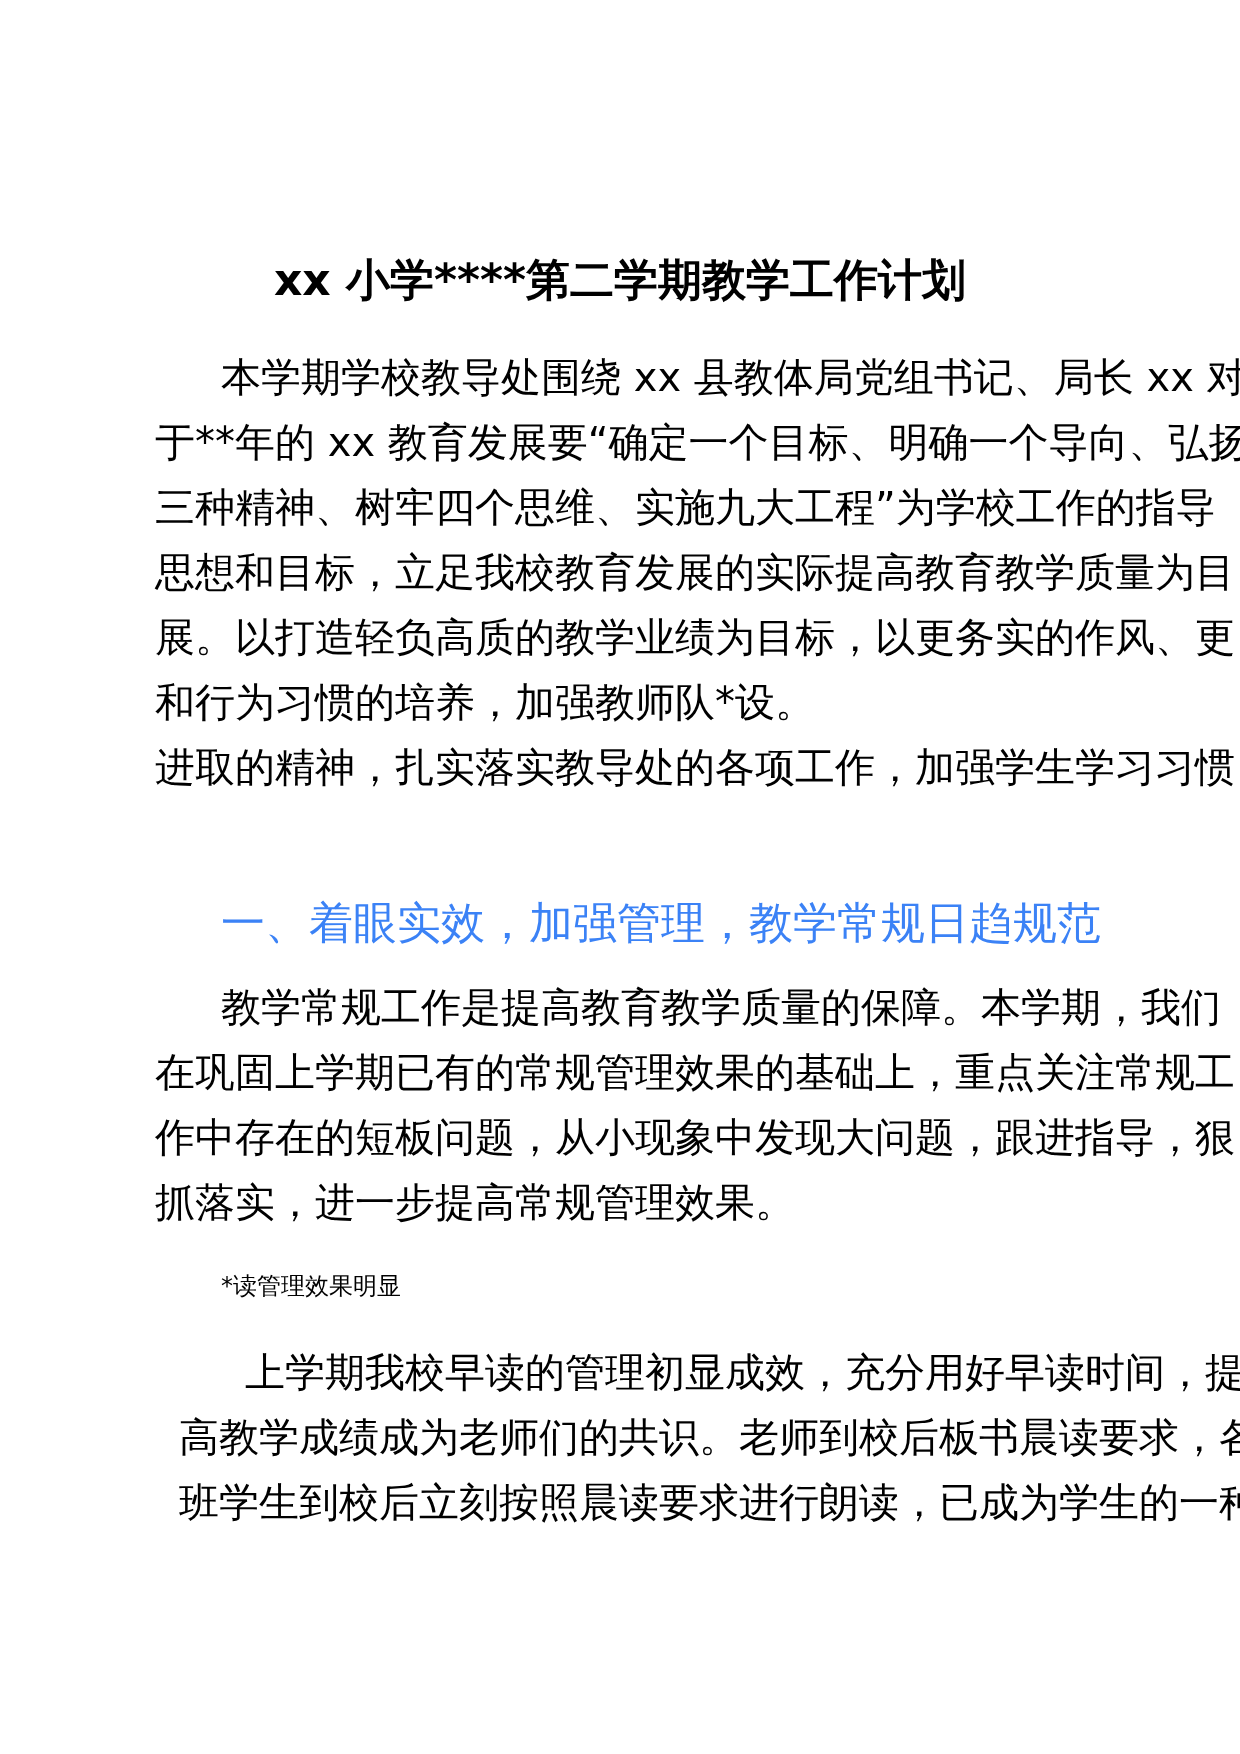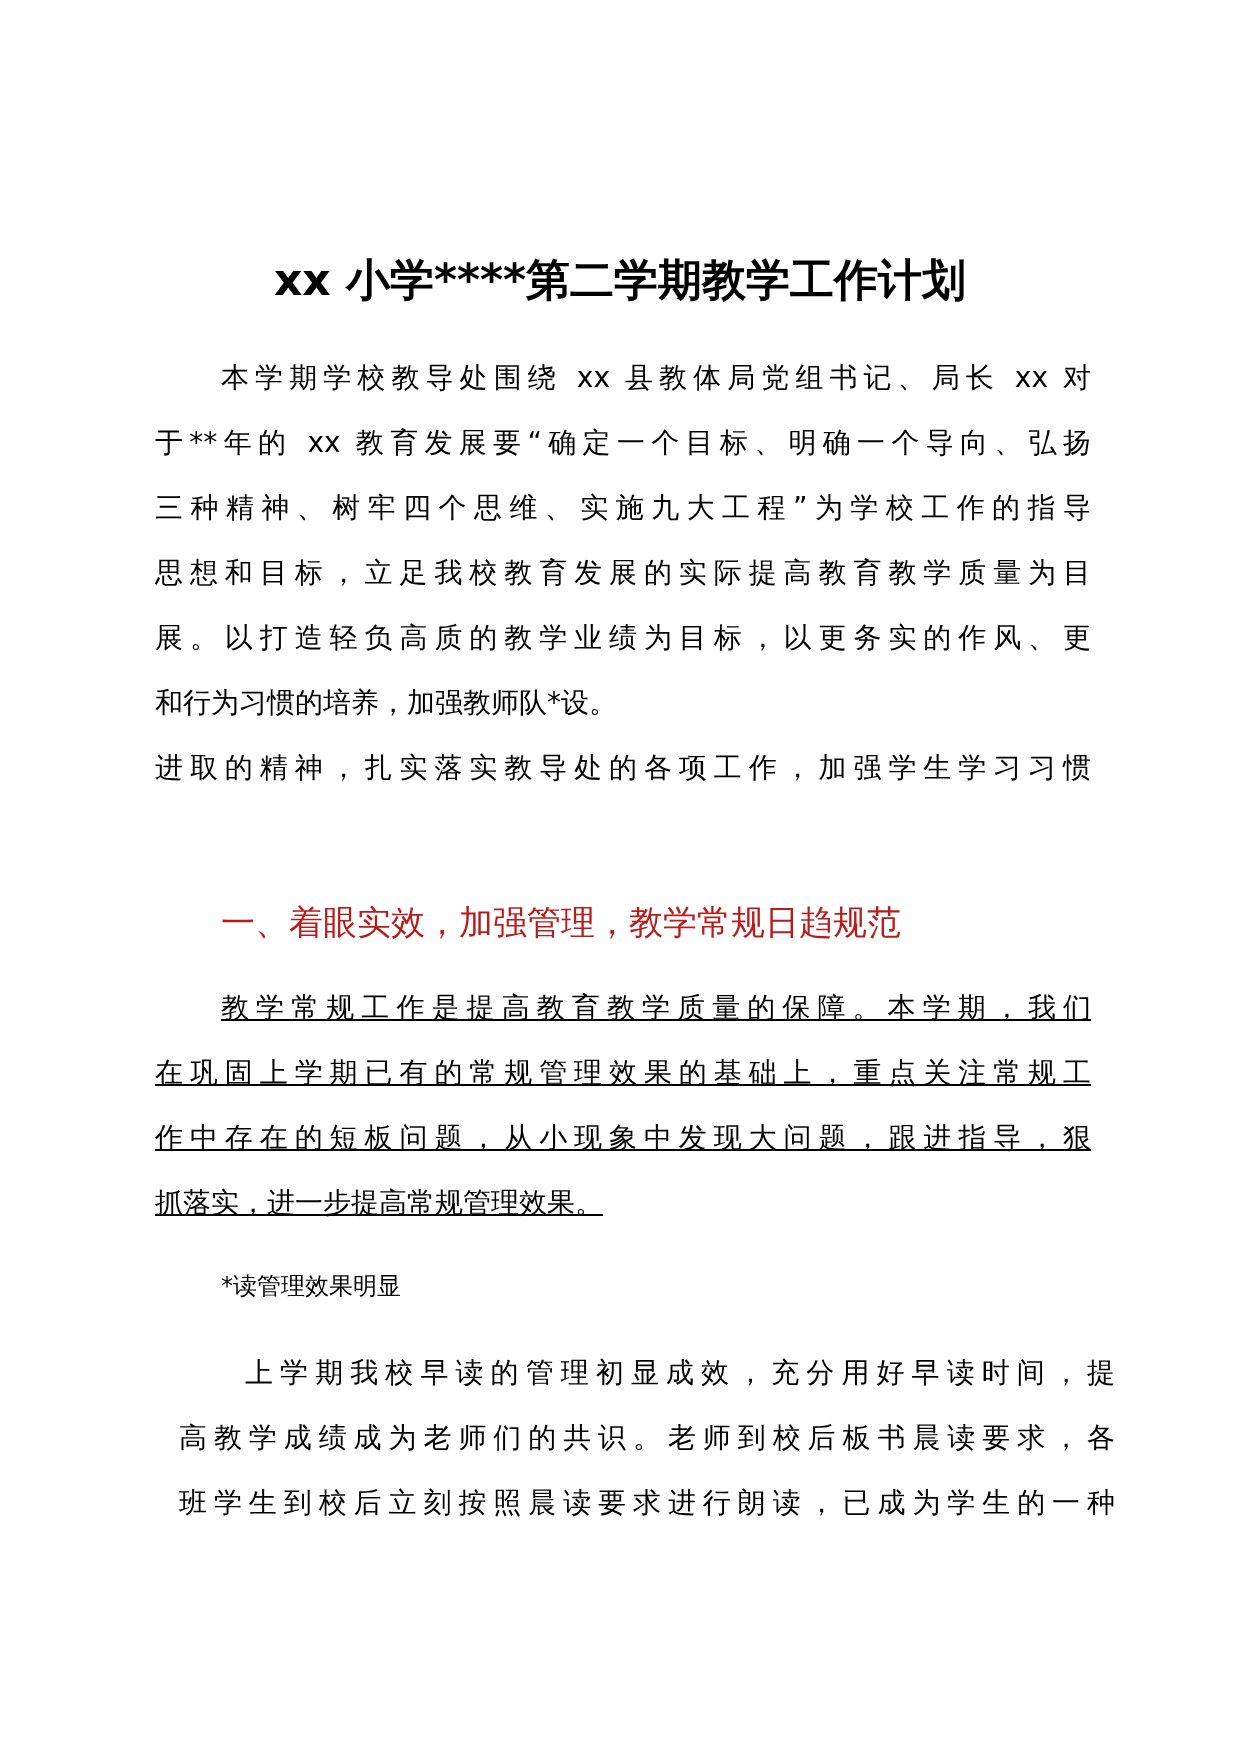--- a/index.html
+++ b/index.html
@@ -1,26 +1,26 @@
 <!DOCTYPE html>
 <html><head>
 <meta charset="utf-8">
 <style>
   html, body { margin: 0; padding: 0; background: #ffffff; }
   body { width: 1240px; height: 1754px; position: relative; overflow: hidden;
          font-family: "DejaVu Sans", "Liberation Sans", sans-serif; color: #000; }
   .page { position: absolute; left: 0; top: 0; width: 1240px; height: 1754px; background: #fff; }
   .title { position: absolute; left: 0; width: 1240px; top: 252px; text-align: center;
            font-size: 44px; font-weight: bold; line-height: 56px; letter-spacing: 0px; }
-  .para { position: absolute; left: 155px; width: 936px; font-size: 28px; line-height: 65px;
+  .para { position: absolute; left: 155px; width: 936px; font-size: 40px; line-height: 65px;
           text-align: justify; text-align-last: left; }
   .para .line { display: block; height: 65px; white-space: nowrap; text-align-last: justify; text-align: justify; }
   .para .line.last { text-align-last: left; }
   .para .line.indent { padding-left: 66px; }
-  .heading { position: absolute; left: 221px; font-size: 34px; line-height: 65px; color: #b91c1c; white-space: nowrap; }
+  .heading { position: absolute; left: 221px; font-size: 44px; line-height: 65px; color: #3b82f6; white-space: nowrap; }
   .sub { position: absolute; left: 221px; font-size: 24px; line-height: 65px; white-space: nowrap; }
 </style>
 </head>
 <body>
 
 <div class="page">
 
   <div class="title">xx 小学****第二学期教学工作计划</div>
 
   <div class="para" style="top:345px;">
@@ -28,21 +28,21 @@
     <span class="line">于**年的 xx 教育发展要“确定一个目标、明确一个导向、弘扬</span>
     <span class="line">三种精神、树牢四个思维、实施九大工程”为学校工作的指导</span>
     <span class="line">思想和目标，立足我校教育发展的实际提高教育教学质量为目</span>
     <span class="line">展。以打造轻负高质的教学业绩为目标，以更务实的作风、更</span>
     <span class="line last">和行为习惯的培养，加强教师队*设。</span>
     <span class="line">进取的精神，扎实落实教导处的各项工作，加强学生学习习惯</span>
   </div>
 
   <div class="heading" style="top:890px;">一、着眼实效，加强管理，教学常规日趋规范</div>
 
-  <div class="para" style="top:975px;text-decoration:underline;">
+  <div class="para" style="top:975px;">
     <span class="line indent">教学常规工作是提高教育教学质量的保障。本学期，我们</span>
     <span class="line">在巩固上学期已有的常规管理效果的基础上，重点关注常规工</span>
     <span class="line">作中存在的短板问题，从小现象中发现大问题，跟进指导，狠</span>
     <span class="line last">抓落实，进一步提高常规管理效果。</span>
   </div>
 
   <div class="sub" style="top:1254px;">*读管理效果明显</div>
 
   <div class="para" style="top:1340px;margin-left:24px;">
     <span class="line indent">上学期我校早读的管理初显成效，充分用好早读时间，提</span>

